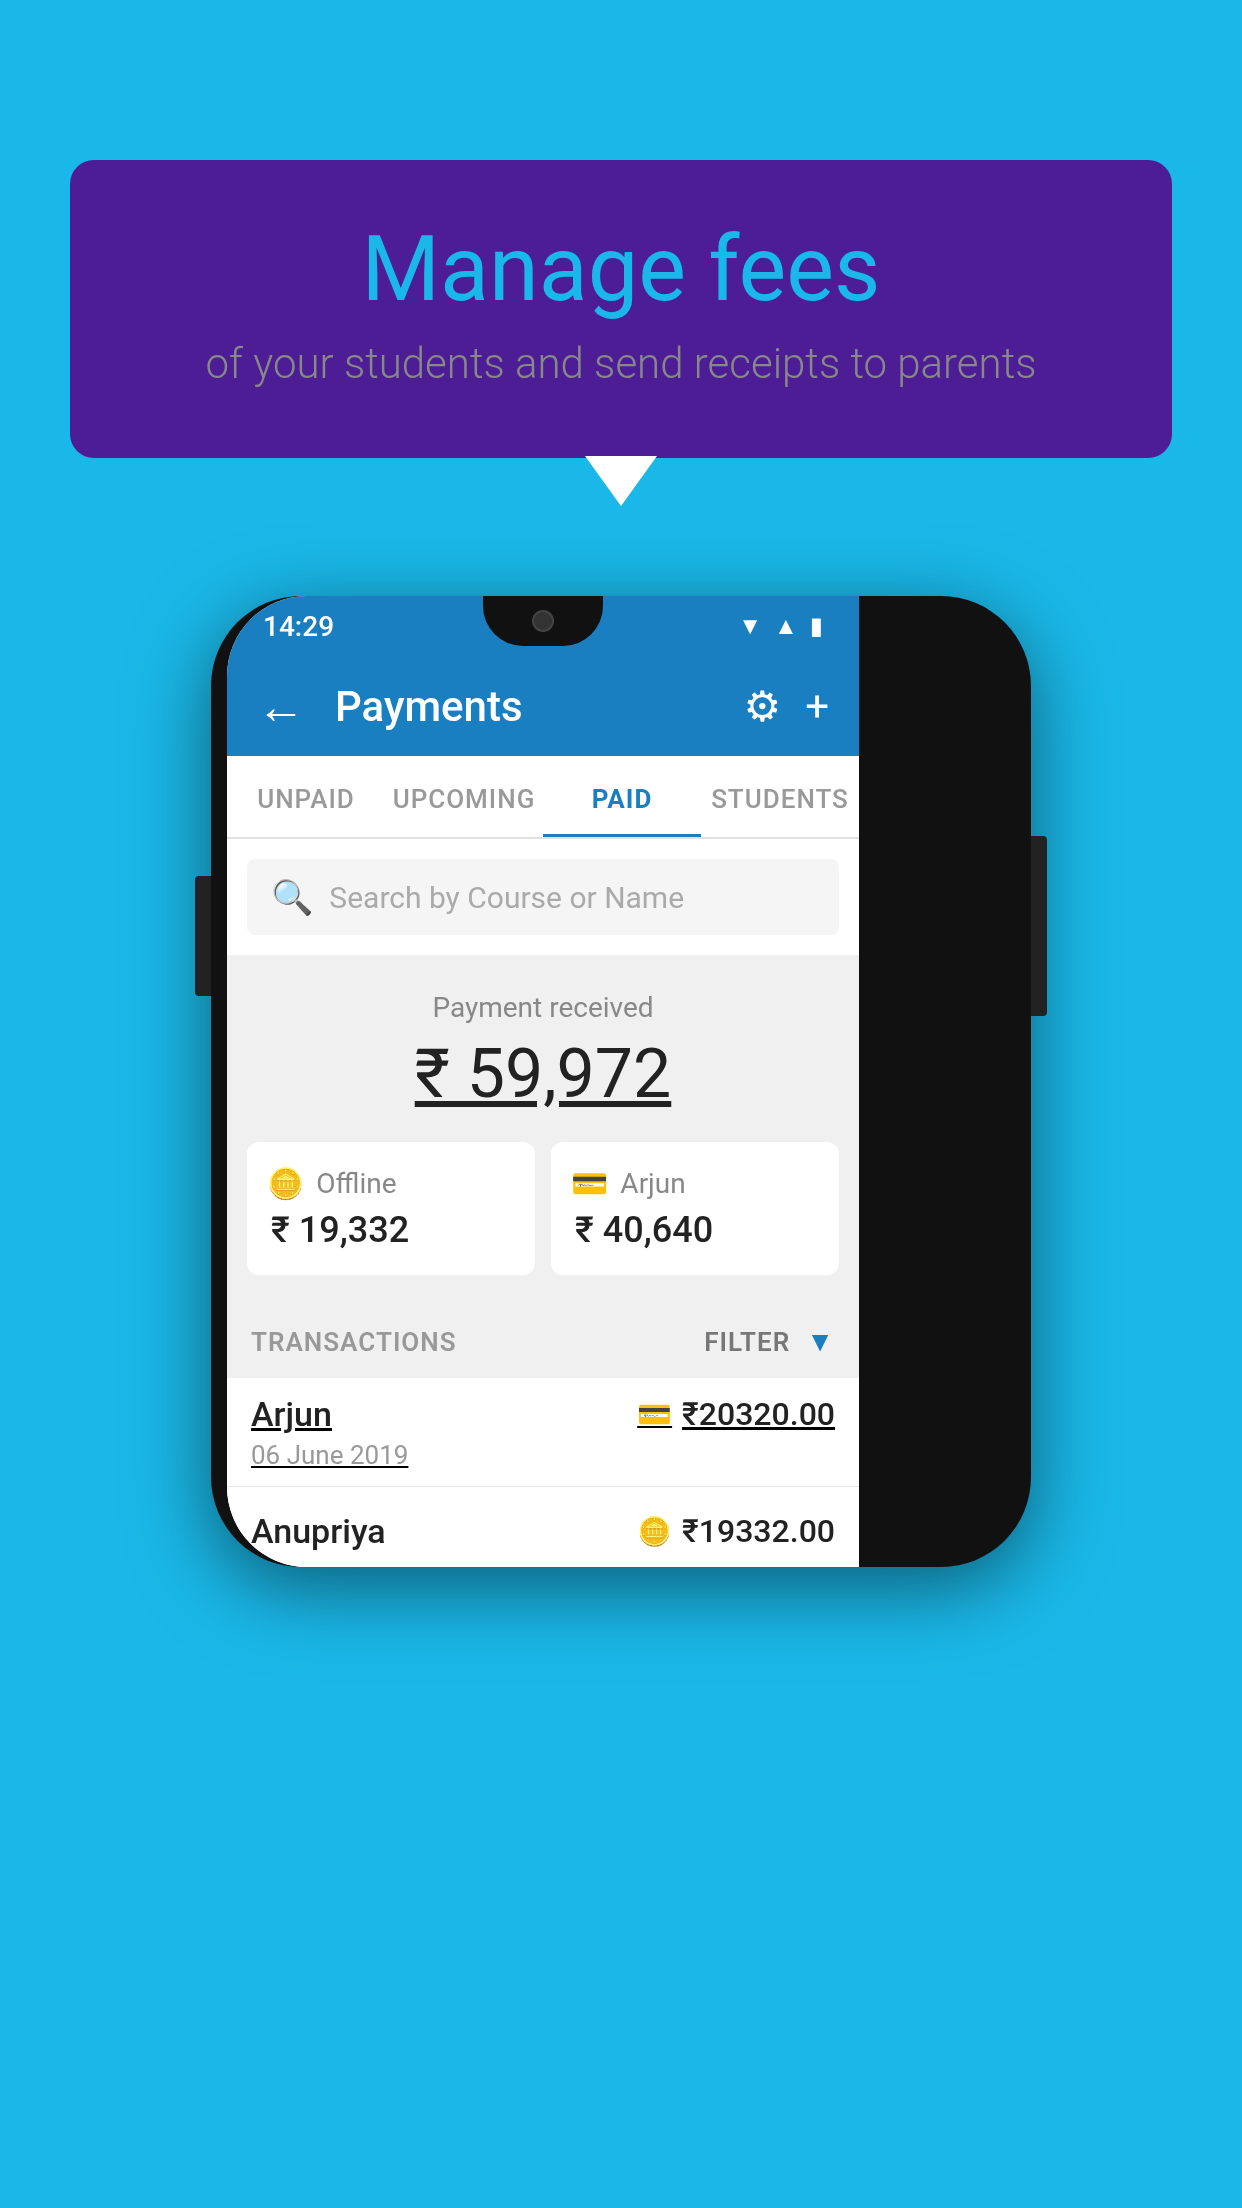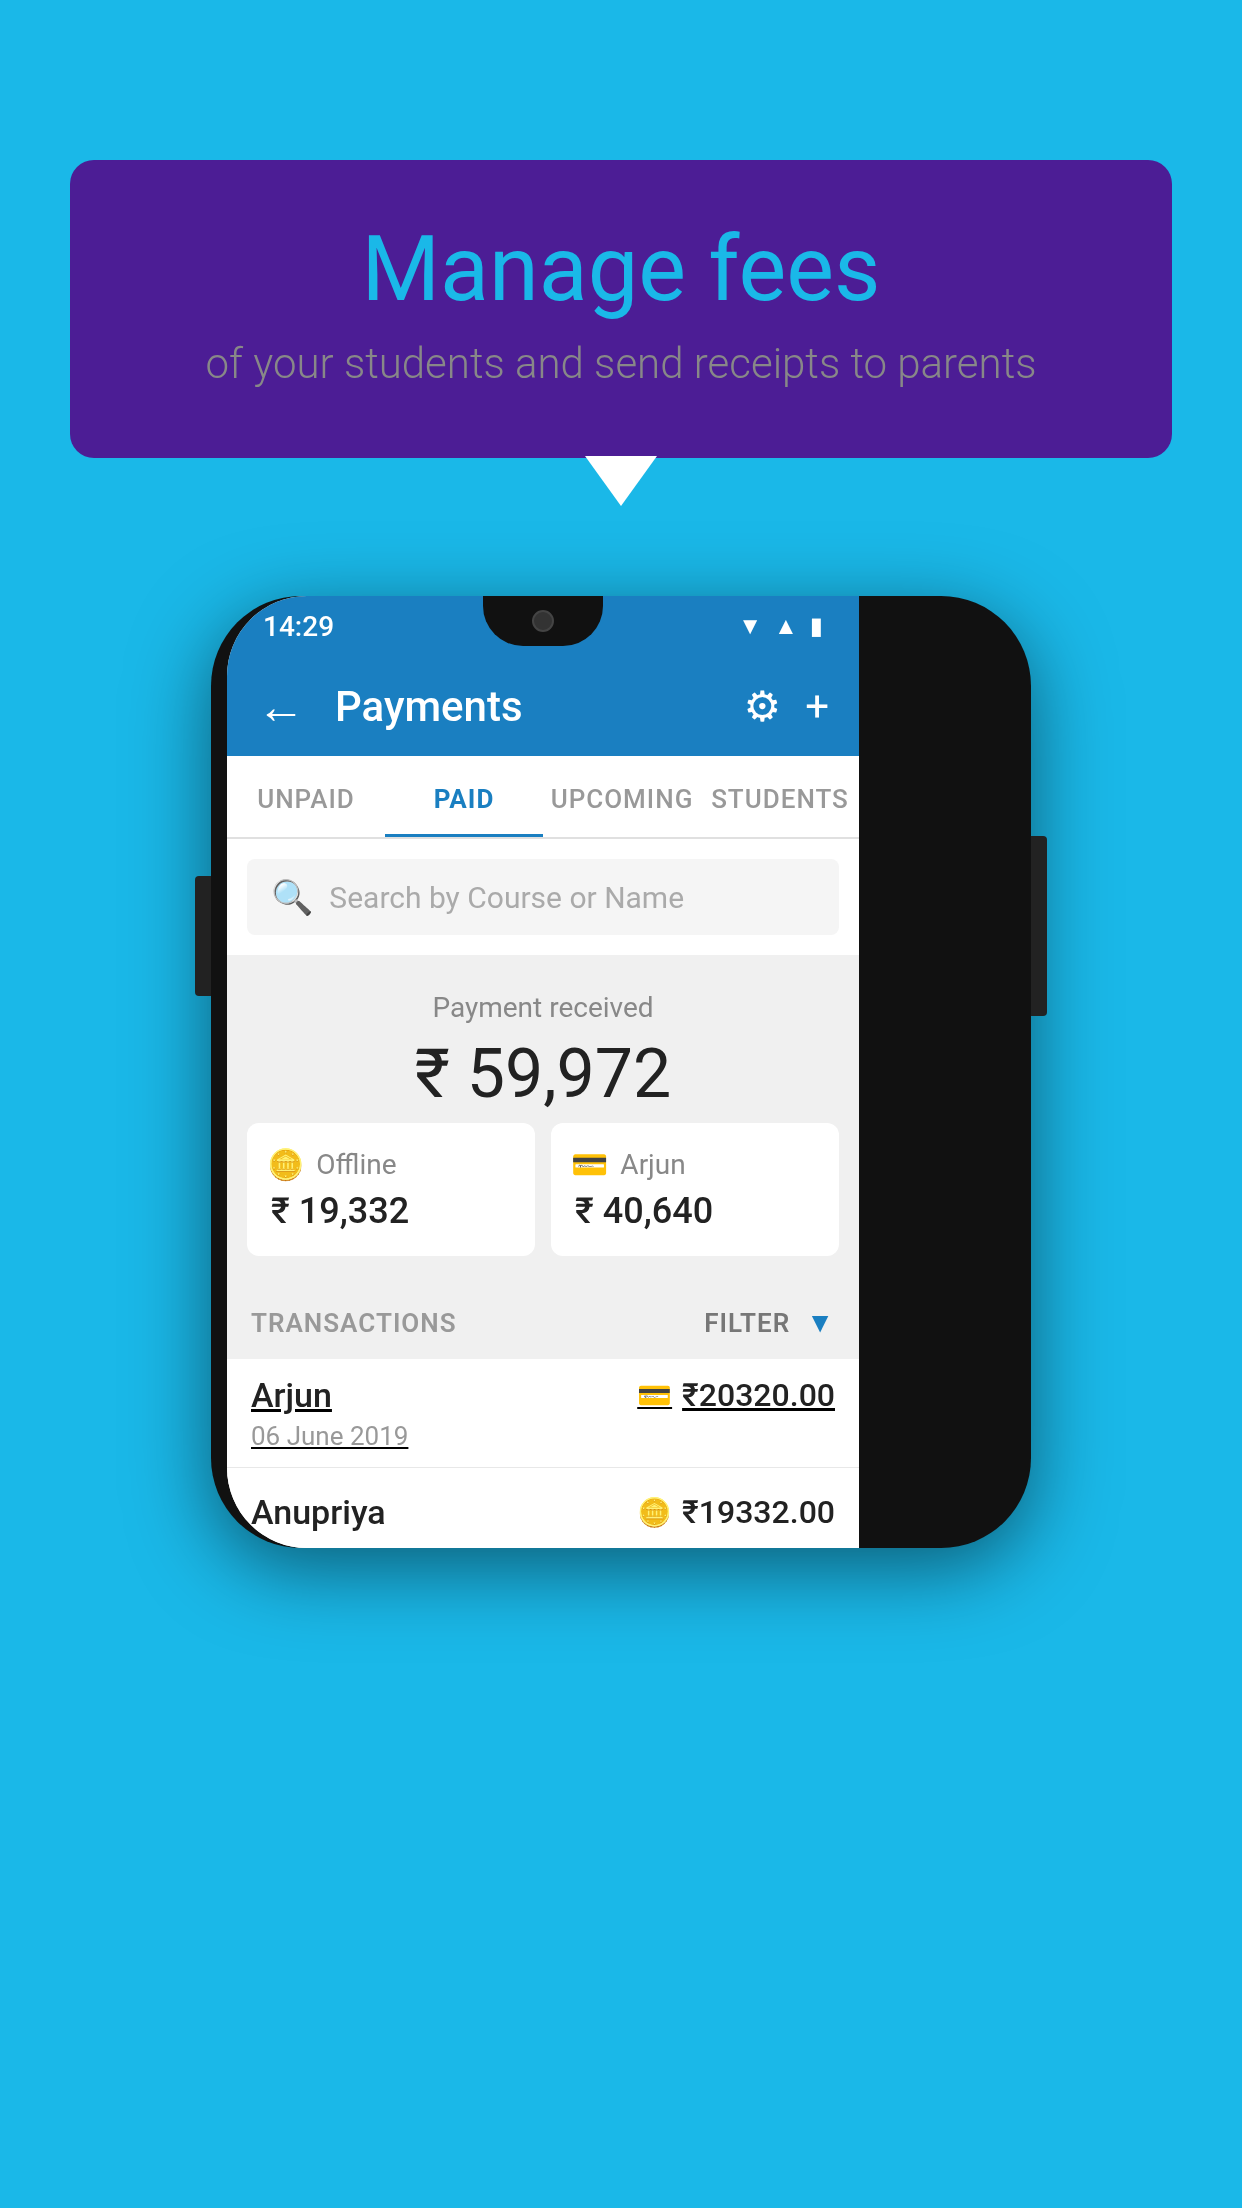--- a/index.html
+++ b/index.html
@@ -233,21 +233,22 @@
     .payment-received-label {
       color: #888;
       font-size: 28px;
       margin-bottom: 10px;
       text-align: center;
     }
     .payment-amount {
       color: #222;
       font-size: 68px;
       font-weight: 400;
-      margin-bottom: 9px;
+      margin-bottom: 28px;
+      text-decoration: underline;
     }
     .payment-cards {
       display: flex;
       gap: 16px;
       margin-bottom: 10px;
     }
     .payment-card {
       flex: 1;
       background: white;
       border-radius: 12px;
@@ -386,22 +387,22 @@
           <span class="back-arrow">←</span>
           <span class="app-title">Payments</span>
           <div class="app-bar-actions">
             <span class="gear-btn">⚙</span>
             <span class="plus-btn">+</span>
           </div>
         </div>
 
         <div class="tabs">
           <div class="tab">UNPAID</div>
+          <div class="tab">UPCOMING</div>
           <div class="tab active">PAID</div>
-          <div class="tab">UPCOMING</div>
           <div class="tab">STUDENTS</div>
         </div>
 
         <div class="search-bar">
           <div class="search-input-wrapper">
             <span class="search-icon">🔍</span>
             <span class="search-placeholder">Search by Course or Name</span>
           </div>
         </div>
 

